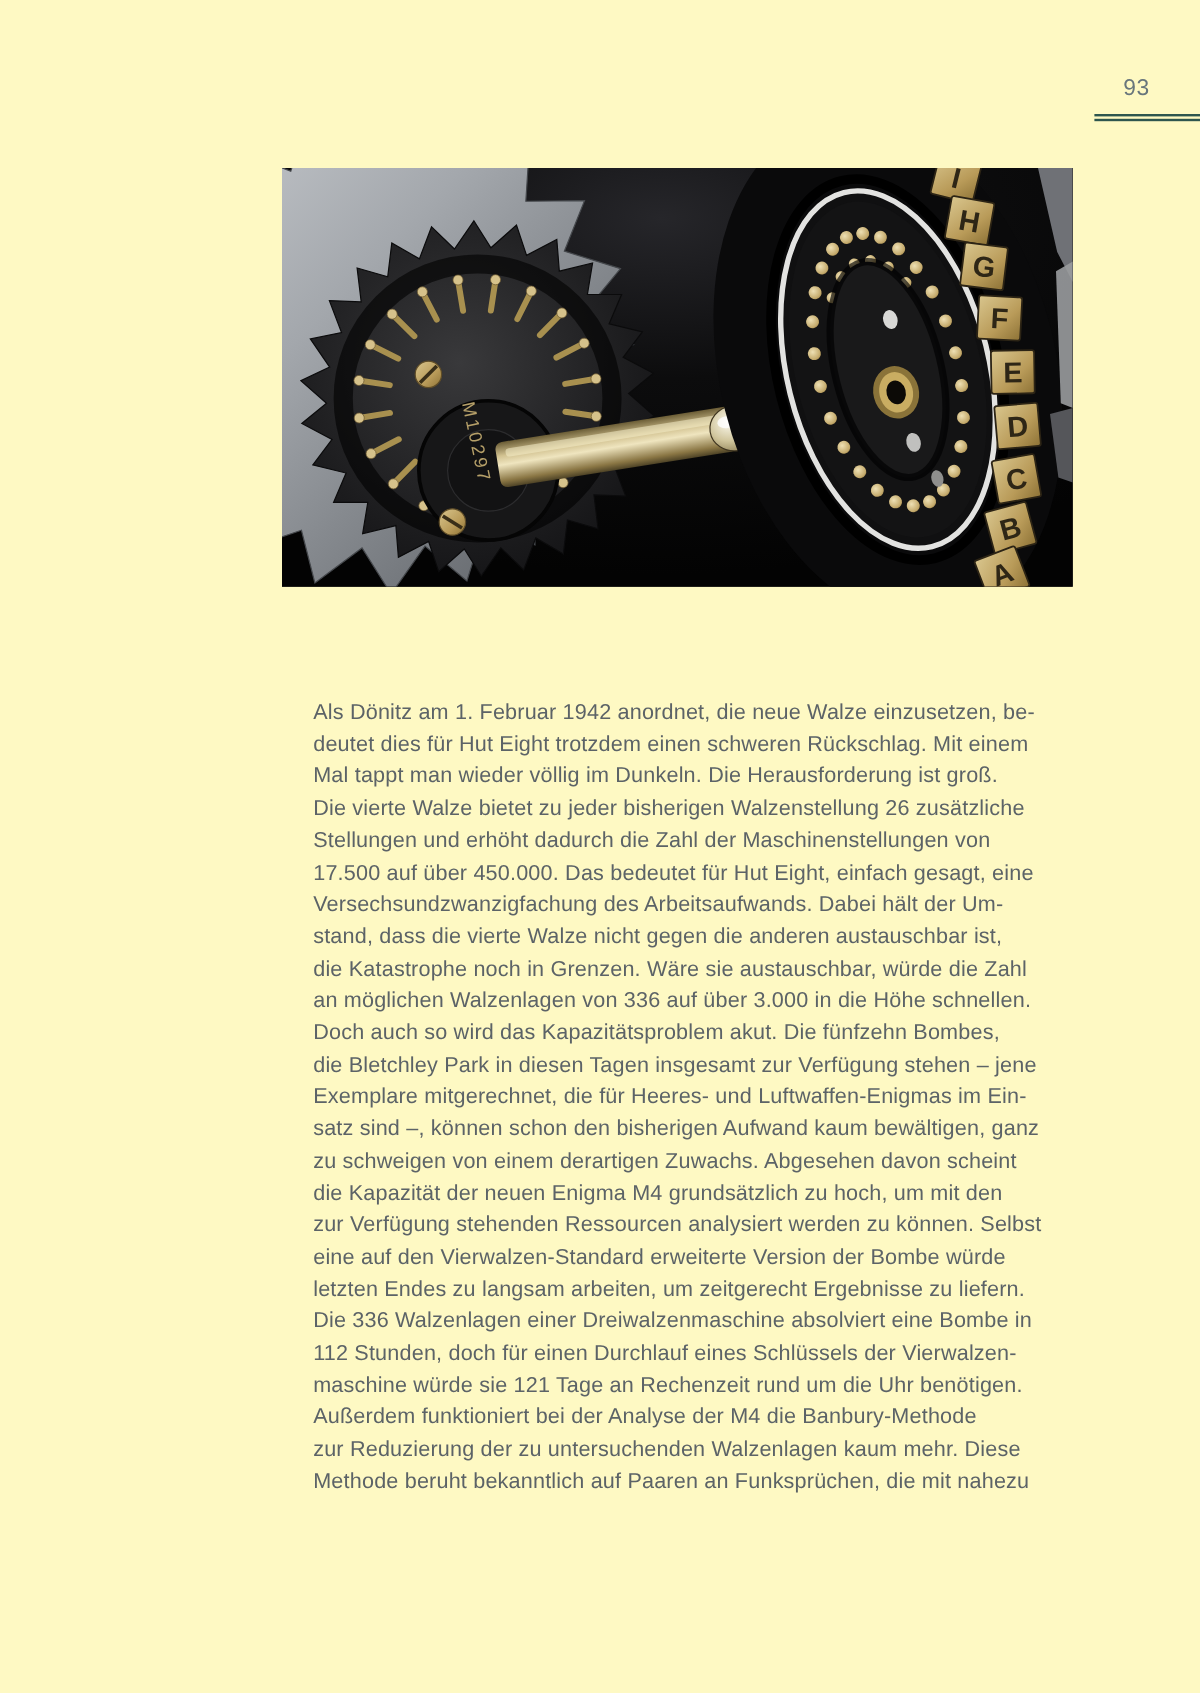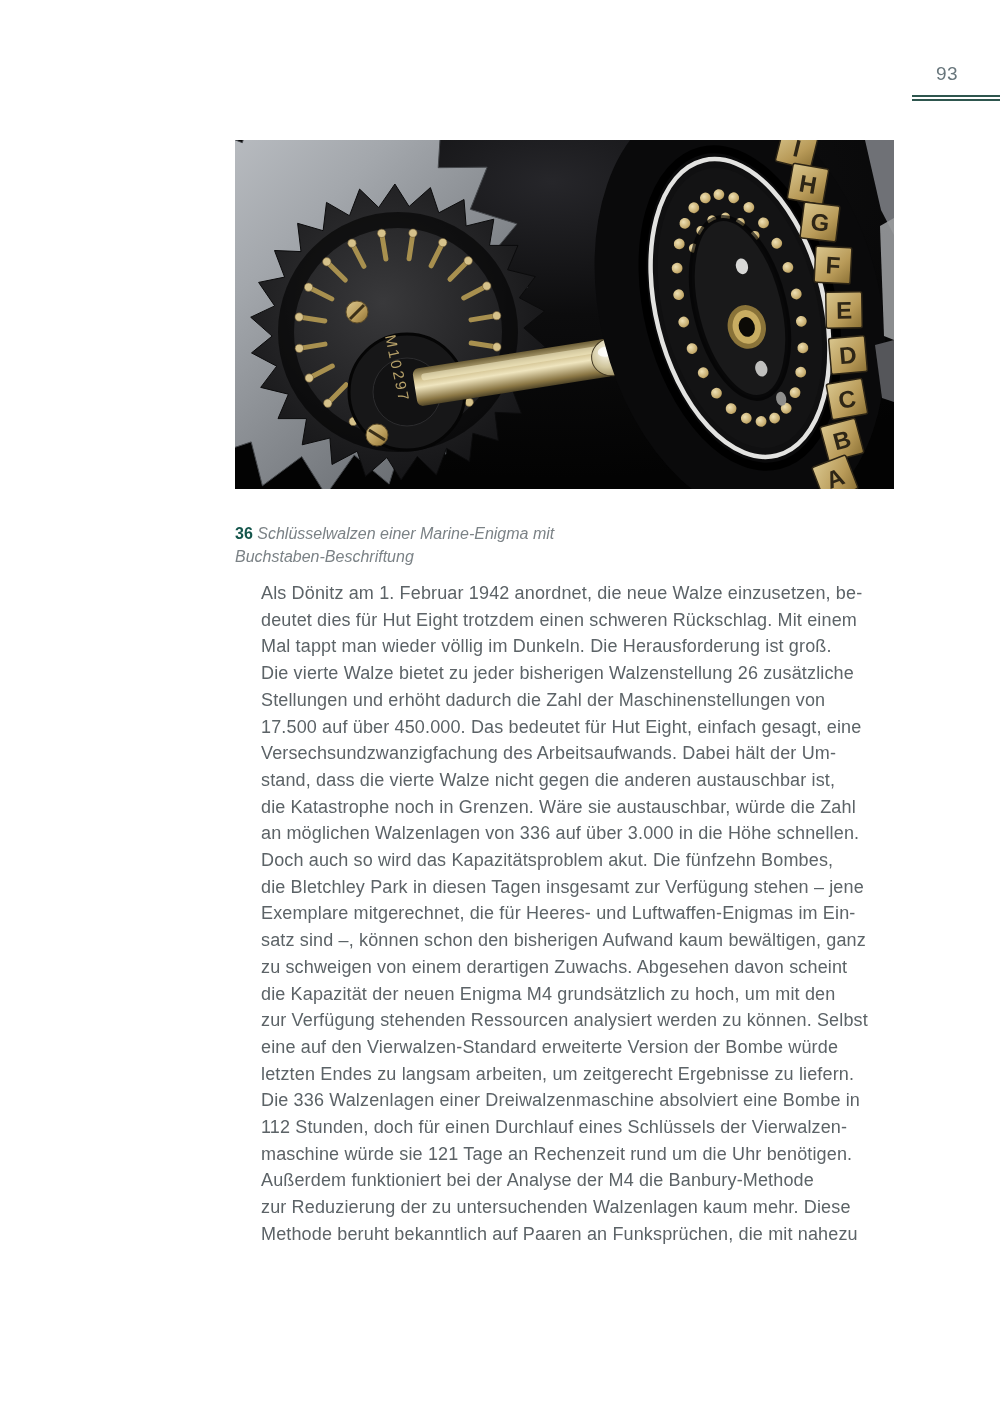--- a/index.html
+++ b/index.html
@@ -1,18 +1,18 @@
 <!DOCTYPE html>
 <html><head>
 <meta charset="utf-8">
 <style>
   html,body{margin:0;padding:0;background:#e8e8e8;}
   .page{
     position:relative;width:1000px;height:1411px;margin:0 auto;
-    background:#ffffff;overflow:hidden;
+    background:#fef9c3;overflow:hidden;
     font-family:"Liberation Sans",sans-serif;
   }
   .page-number{
     position:absolute;top:63px;left:936px;width:40px;
     font-size:19px;color:#68767c;letter-spacing:.5px;
   }
   .head-rule{
     position:absolute;top:95px;right:0;width:88px;height:6px;
     border-top:2px solid #2e564e;border-bottom:2px solid #2e564e;
     box-sizing:border-box;
@@ -247,22 +247,20 @@
             <text x="0" y="0" dy="0.36em" text-anchor="middle" font-size="24" font-weight="bold" font-family="Liberation Sans, sans-serif" fill="#2e2616">A</text>
           </g>
         </g>
 
       <polygon points="630,0 659,0 659,95 646,70" fill="#818489" opacity="0.85"></polygon>
       <polygon points="645,86 659,78 659,200 649,196" fill="#9a9c9e" opacity="0.9"></polygon>
       <polygon points="640,205 659,200 659,262 647,258" fill="#55565a"></polygon>
     </svg>
   </div>
 
-  <p class="caption"><b>36</b> <span>Schlüsselwalzen einer Marine-Enigma mit
-Buchstaben-Beschriftung</span></p>
 
   <div class="body-text">Als Dönitz am 1. Februar 1942 anordnet, die neue Walze einzusetzen, be-
 deutet dies für Hut Eight trotzdem einen schweren Rückschlag. Mit einem
 Mal tappt man wieder völlig im Dunkeln. Die Herausforderung ist groß.
 Die vierte Walze bietet zu jeder bisherigen Walzenstellung 26 zusätzliche
 Stellungen und erhöht dadurch die Zahl der Maschinenstellungen von
 17.500 auf über 450.000. Das bedeutet für Hut Eight, einfach gesagt, eine
 Versechsundzwanzigfachung des Arbeitsaufwands. Dabei hält der Um-
 stand, dass die vierte Walze nicht gegen die anderen austauschbar ist,
 die Katastrophe noch in Grenzen. Wäre sie austauschbar, würde die Zahl

